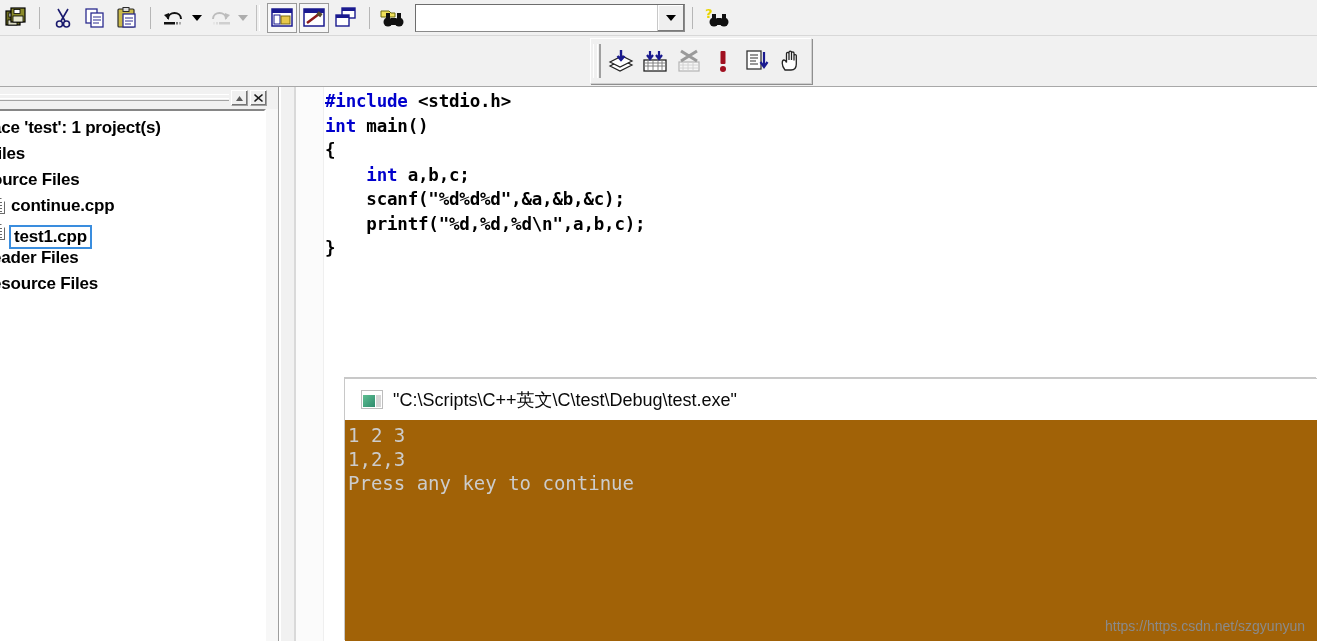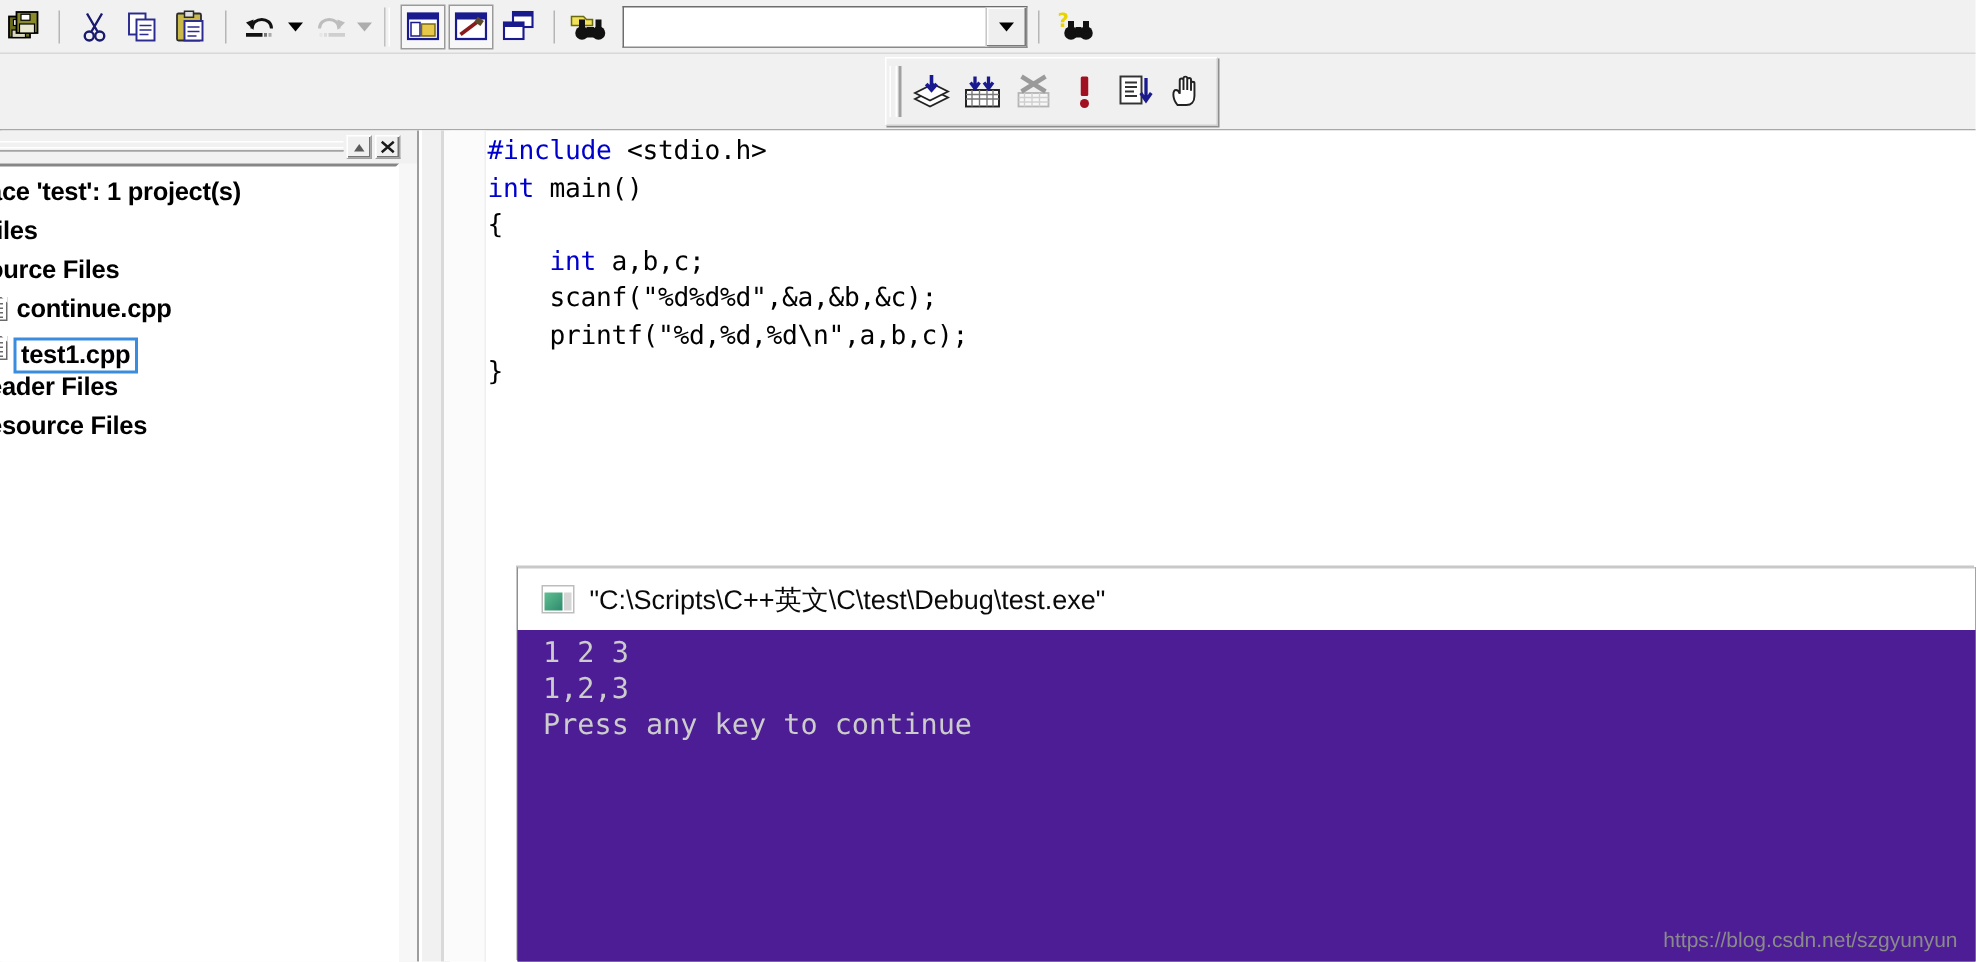--- a/index.html
+++ b/index.html
@@ -128,21 +128,21 @@
     position:absolute;left:0;top:0;width:22px;height:554px;
     background:linear-gradient(to right,#9d9d9d 0px,#9d9d9d 1px,#ffffff 1px,#ffffff 3px,#f1f1f1 3px,#f1f1f1 16px,#d9d9d9 16px,#d9d9d9 22px);
   }
   #editor-gutter{
     position:absolute;left:18px;top:0;width:28px;height:554px;
     background:#fbfbfb;border-right:1px solid #efefef;box-sizing:border-box;
   }
   #code{
     position:absolute;left:47px;top:2px;right:0;bottom:0;
     font-family:"DejaVu Sans Mono","Liberation Mono",monospace;
-    font-size:17.5px;line-height:24.5px;font-weight:normal;
+    font-size:17.5px;line-height:24.5px;font-weight:bold;
     color:#000000;white-space:pre;letter-spacing:-0.2px;
   }
   #code .kw{color:#0000cc;}
   
   #console-window{
     position:absolute;left:345px;top:378px;width:972px;height:263px;
     background:#0d0d0d;
     box-shadow:-1px -1px 0 #c8c8c8;
     overflow:hidden;
   }
@@ -162,24 +162,24 @@
   #console-appicon:after{
     content:"";position:absolute;left:14px;top:4px;width:5px;height:12px;
     background:#d6d6d6;
   }
   #console-title{
     font-family:"Liberation Sans",sans-serif;font-size:18px;color:#0a0a0a;
     white-space:nowrap;letter-spacing:0px;
   }
   #console-body{
     position:absolute;left:0;top:42px;width:972px;height:221px;
-    background:#4c1d95;
+    background:#a16207;
     font-family:"DejaVu Sans Mono","Liberation Mono",monospace;
     font-size:19px;line-height:24px;color:#cccccc;
-    white-space:pre;padding:3px 0 0 17px;box-sizing:border-box;
+    white-space:pre;padding:3px 0 0 3px;box-sizing:border-box;
   }
   #watermark{
     position:absolute;right:12px;bottom:7px;
     font-family:"Liberation Sans",sans-serif;font-size:14px;color:#8a8a8a;
     white-space:nowrap;
   }
   
   #left-edge-strip{position:absolute;left:0;top:87px;width:1px;height:554px;background:#9d9d9d;}
 </style>
 </head>
@@ -436,14 +436,14 @@
 </div>
 
 <div id="console-window">
   <div id="console-titlebar">
     <span id="console-appicon"></span>
     <span id="console-title">"C:\Scripts\C++英文\C\test\Debug\test.exe"</span>
   </div>
   <div id="console-body">1 2 3
 1,2,3
 Press any key to continue</div>
-  <div id="watermark">https://blog.csdn.net/szgyunyun</div>
+  <div id="watermark">https://https.csdn.net/szgyunyun</div>
 </div>
 
 </body></html>

